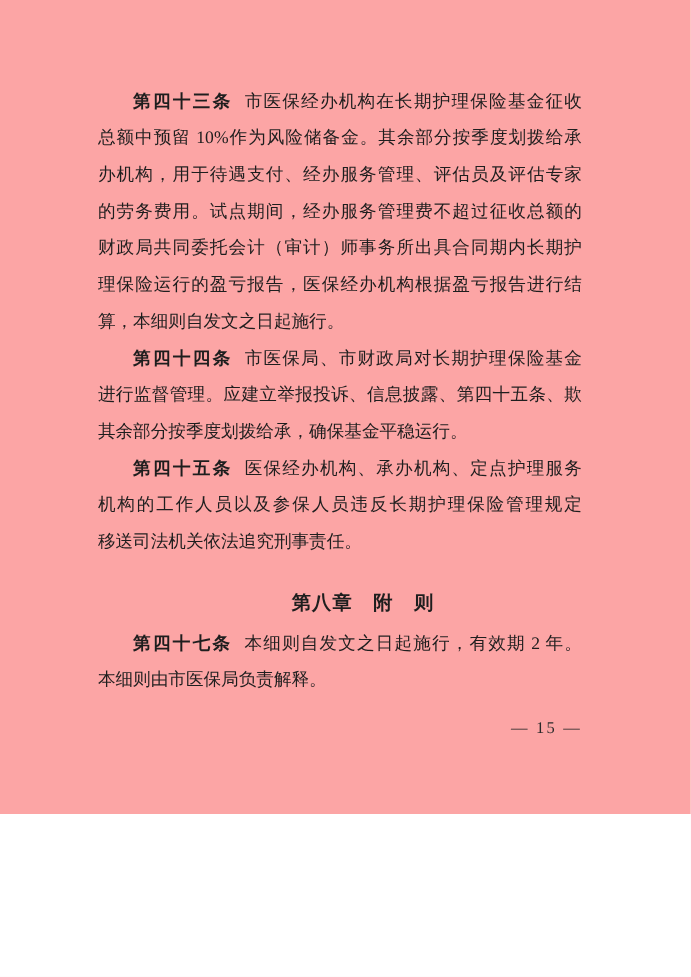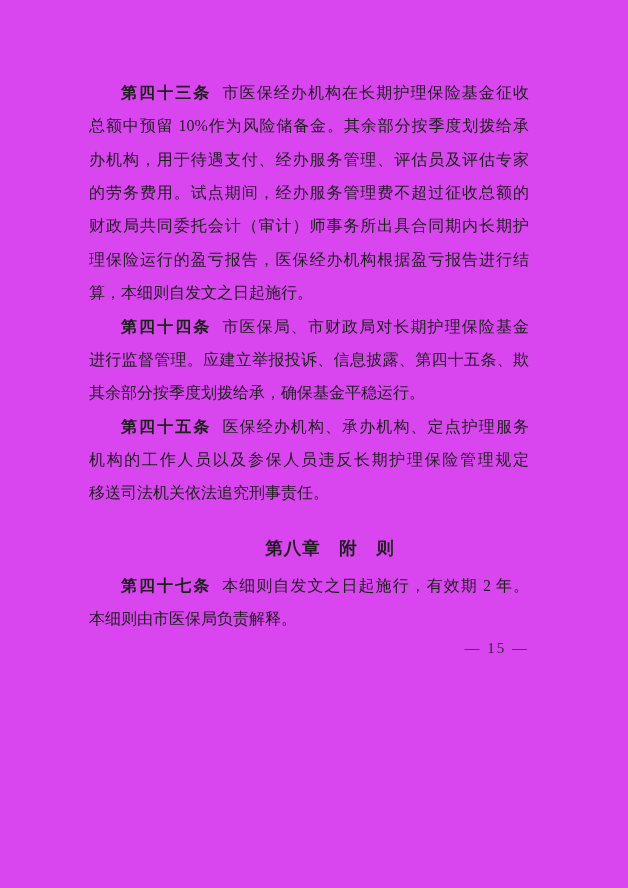--- a/index.html
+++ b/index.html
@@ -10,22 +10,22 @@
   body {
     width: 628px;
     height: 888px;
     position: relative;
     font-family: "Liberation Serif", "DejaVu Serif", serif;
     color: #1e1e1e;
   }
   .page {
     position: absolute;
     left: 0; top: 0;
-    width: 628px; height: 888px;
-    background: #d946ef;
+    width: 628px; height: 740px;
+    background: #fca5a5;
     overflow: hidden;
   }
   .textblock {
     position: absolute;
     left: 89px;
     top: 76px;
     width: 440px;
   }
   .para { margin: 0; padding: 0; }
   .line {
@@ -50,21 +50,21 @@
     margin-bottom: 4px;
     font-size: 17.5px;
     font-weight: bold;
     text-align: left;
     text-align-last: center;
     position: relative;
     left: 21px;
     letter-spacing: 1px;
   }
   .page-number {
-    margin-top: 2px;
+    margin-top: 16px;
     height: 20px;
     line-height: 20px;
     font-size: 15px;
     text-align: center;
     text-align-last: right;
     letter-spacing: 2px;
     color: #2a2a2a;
   }
 </style>
 </head>

